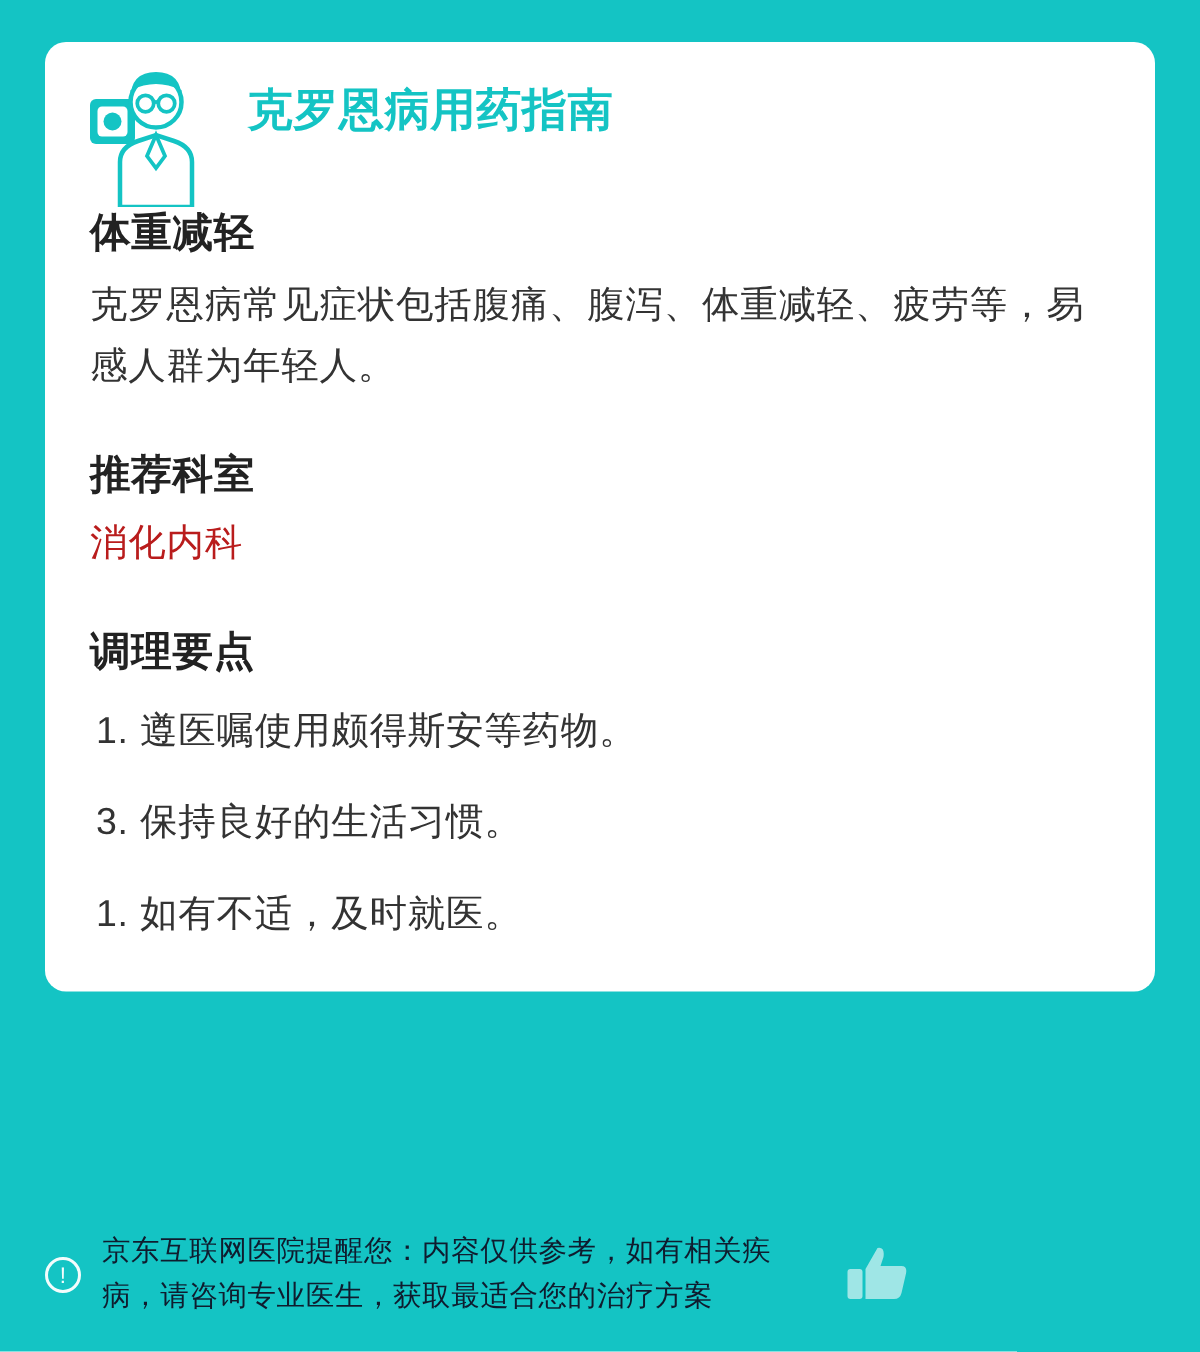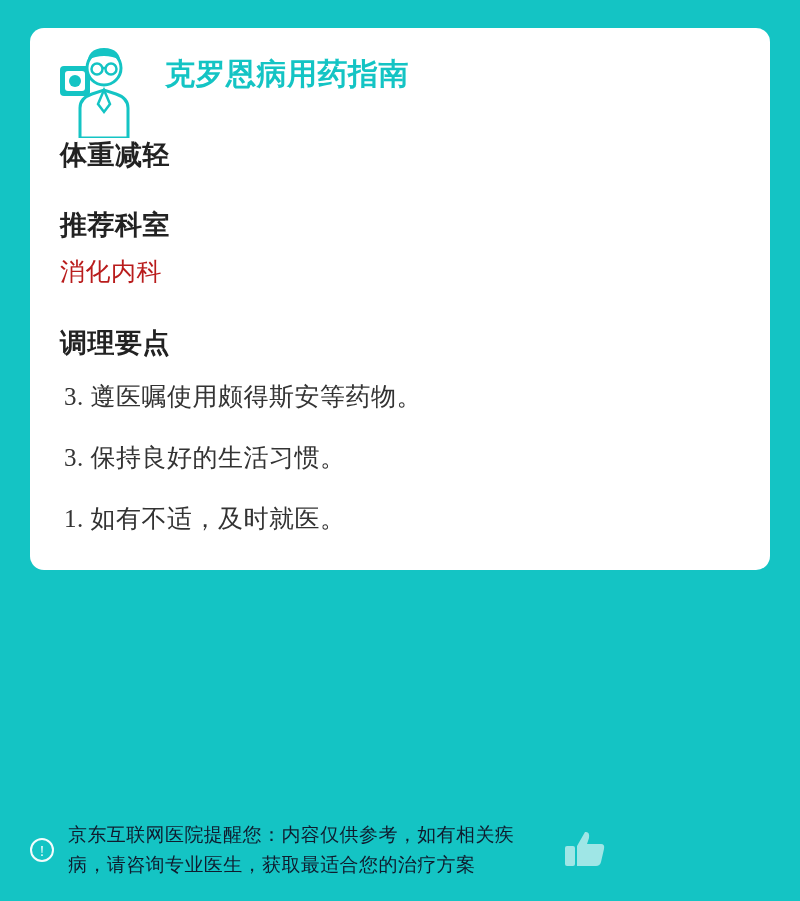--- a/index.html
+++ b/index.html
@@ -11,21 +11,20 @@
     height: 901px;
     background: #14c4c4;
     font-family: "Liberation Sans", sans-serif;
     overflow: hidden;
   }
   .page {
     position: relative;
     width: 637px;
     height: 901px;
     box-sizing: border-box;
-    font-family: Liberation Serif, serif;
   }
   .card {
     position: absolute;
     left: 30px;
     top: 28px;
     width: 740px;
     background: #ffffff;
     border-radius: 14px;
     box-sizing: border-box;
     padding: 26px 30px 34px 30px;
@@ -141,27 +140,28 @@
         <path d="M27 24 Q27 6 44 6 Q61 6 61 24 L61 18 Q52 14 44 14 Q36 14 27 18 Z" fill="#14c4c4"></path>
         <circle cx="37" cy="27" r="5.5" fill="none" stroke="#14c4c4" stroke-width="2.5"></circle>
         <circle cx="51" cy="27" r="5.5" fill="none" stroke="#14c4c4" stroke-width="2.5"></circle>
         <line x1="42.5" y1="26" x2="45.5" y2="26" stroke="#14c4c4" stroke-width="2.5"></line>
       </svg>
     </div>
 
     <h1 class="doc-title">克罗恩病用药指南</h1>
 
     <h2 class="section-heading first">体重减轻</h2>
+    <p class="body-text">克罗恩病常见症状包括腹痛、腹泻、体重减轻、疲劳等，易感人群为年轻人。</p>
 
     <h2 class="section-heading">推荐科室</h2>
     <p class="dept-text">消化内科</p>
 
     <h2 class="section-heading">调理要点</h2>
     <ul class="tips">
-      <li>3. 遵医嘱使用颇得斯安等药物。</li>
+      <li>1. 遵医嘱使用颇得斯安等药物。</li>
       <li>3. 保持良好的生活习惯。</li>
       <li>1. 如有不适，及时就医。</li>
     </ul>
 
   </div>
 
   <div class="footer">
     <div class="footer-icon">!</div>
     <div class="footer-text">京东互联网医院提醒您：内容仅供参考，如有相关疾病，请咨询专业医生，获取最适合您的治疗方案</div>
     <div class="thumb-icon">

